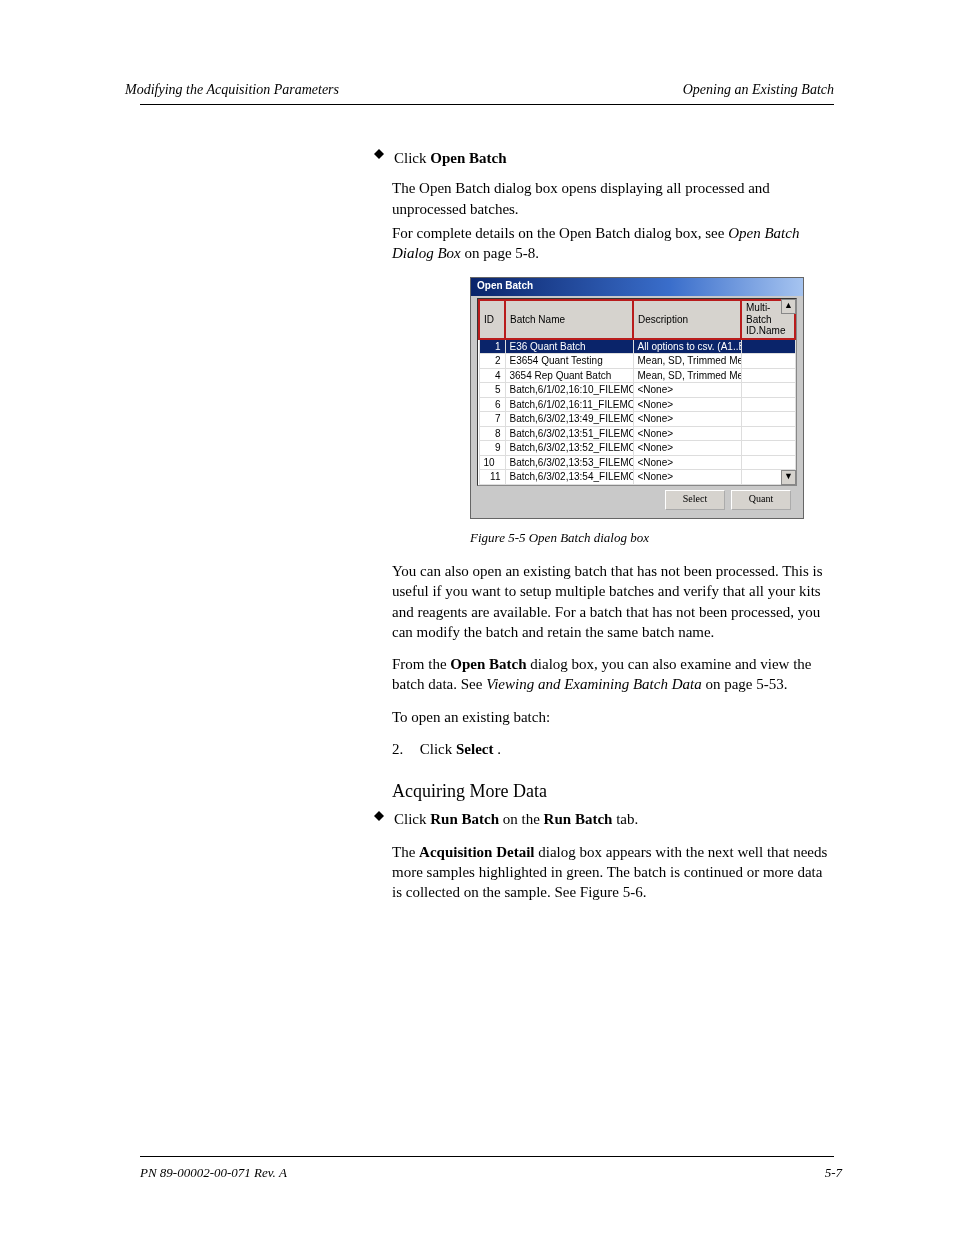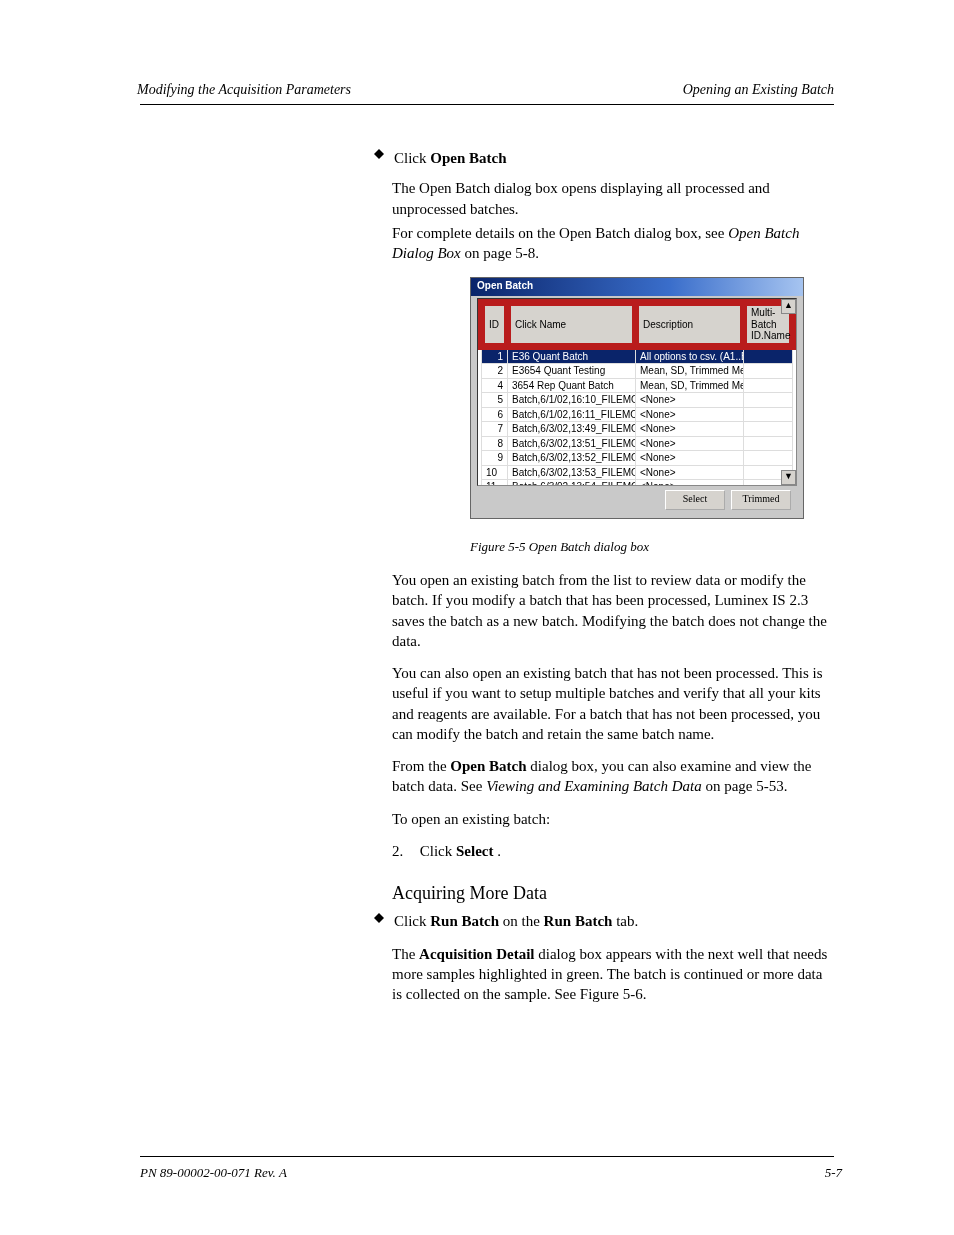--- a/index.html
+++ b/index.html
@@ -1,20 +1,20 @@
 <!DOCTYPE html>
 <html><head>
 <meta charset="utf-8">
 <style>
   html,body{margin:0;padding:0;background:#fff;color:#000;
     font-family:"Times New Roman",Times,serif;}
   .page{width:954px;height:1235px;margin:0 auto;position:relative;
     box-sizing:border-box;}
 
-  .running-head{position:absolute;top:82px;left:137px;right:120px;
+  .running-head{position:absolute;top:82px;left:125px;right:120px;
     font:italic 14px/1.2 "Times New Roman",serif;}
   .running-head .left{float:left}
   .running-head .right{float:right}
   .rule-top{position:absolute;top:104px;left:140px;right:120px;
     border-top:1px solid #000}
 
   .content{position:absolute;top:148px;left:392px;right:122px;
     font:15px/1.35 "Times New Roman",serif;}
 
   .diamond{display:inline-block;width:0;height:0;
@@ -34,35 +34,35 @@
   .dlg-wrap{margin:14px 0 6px;width:332px;height:240px;
     font:10px/1.1 Tahoma,Arial,sans-serif;color:#000;
     background:#c9c9c9;border:1px solid #666;position:relative;}
   .dlg-title{height:16px;
     background:linear-gradient(90deg,#0a246a 0%,#3a6ecb 60%,#a6c4f0 100%);
     color:#fff;font-weight:700;padding:2px 6px 0;font-size:10px}
   .tbl{position:absolute;top:20px;left:6px;right:6px;height:186px;
     border:1px inset #888;background:#fff;overflow:hidden}
   table.data{border-collapse:collapse;width:100%;table-layout:fixed;
     font:10px/1.15 Tahoma,Arial,sans-serif;}
-  table.data th{background:#d6d3ce;border:7px solid #b91c1c;
+  table.data th{background:#d6d3ce;border:2px solid #b91c1c;
     font-weight:400;text-align:left;padding:1px 4px;height:12px}
   table.data td{border:1px solid #ddd;padding:1px 4px;height:11px;
     white-space:nowrap;overflow:hidden;text-overflow:clip}
   table.data tr.sel td{background:#0a246a;color:#fff}
   col.c-id{width:26px}col.c-name{width:128px}col.c-desc{width:108px}col.c-mb{}
   .scroll-up,.scroll-dn{position:absolute;right:7px;width:13px;height:13px;
     background:#d6d3ce;border:1px solid #888;font:9px/11px Arial;text-align:center}
   .scroll-up{top:21px}.scroll-dn{top:192px}
   .dlg-btn{position:absolute;bottom:8px;width:58px;height:18px;
     background:#d6d3ce;border:1px outset #fff;
     font:10px/16px Tahoma;text-align:center}
   .dlg-btn.select{right:78px}.dlg-btn.cancel{right:12px}
 
-  .figcap{font:italic 13px/1.3 "Times New Roman";margin:20px 0 14px}
+  .figcap{font:italic 13px/1.3 "Times New Roman";margin:11px 0 14px}
 
   .rule-bot{position:absolute;bottom:78px;left:140px;right:120px;
     border-top:1px solid #000}
   .footer{position:absolute;bottom:54px;left:140px;right:112px;
     font:italic 13px/1.2 "Times New Roman",serif;}
   .footer .l{float:left}.footer .r{float:right}
 </style>
 </head>
 <body>
 
@@ -94,21 +94,21 @@
         <table class="data">
           <colgroup>
               <col class="c-id">
               <col class="c-name">
               <col class="c-desc">
               <col class="c-mb">
             </colgroup>
           <thead>
               <tr>
             <th>ID</th>
-            <th>Click Name</th>
+            <th>Batch Name</th>
             <th>Description</th>
             <th>Multi-Batch ID.Name</th>
           </tr>
             </thead>
           <tbody id="batch-rows">
               <tr class="sel">
                 <td style="text-align: right;">1</td>
                 <td>E36 Quant Batch</td>
                 <td>All options to csv. (A1..B1)</td>
                 <td></td>
@@ -155,43 +155,42 @@
                 <td>&lt;None&gt;</td>
                 <td></td>
               </tr>
               <tr>
                 <td style="text-align: left;">10</td>
                 <td>Batch,6/3/02,13:53_FILEMODE</td>
                 <td>&lt;None&gt;</td>
                 <td></td>
               </tr>
               <tr>
-                <td style="">11</td>
+                <td style="text-align: right;">11</td>
                 <td>Batch,6/3/02,13:54_FILEMODE</td>
                 <td>&lt;None&gt;</td>
                 <td></td>
               </tr>
               <tr>
                 <td style="text-align: right;">12</td>
                 <td>Batch,6/3/02,14:13_FILEMODE</td>
                 <td>&lt;None&gt;</td>
                 <td></td>
               </tr>
             </tbody>
         </table>
       </div>
       <div class="scroll-up">▲</div>
       <div class="scroll-dn">▼</div>
       <div class="dlg-btn select">Select</div>
-      <div class="dlg-btn cancel">Trimmed</div>
+      <div class="dlg-btn cancel">Quant</div>
     </div>
 
     <div class="figcap" style="margin-left:78px">Figure 5-5 Open Batch dialog box</div>
 
-    <div class="para">You open an existing batch from the list to review data or modify the batch. If you modify a batch that has been processed, Luminex IS 2.3 saves the batch as a new batch. Modifying the batch does not change the data.</div>
     <div class="para">You can also open an existing batch that has not been processed. This is useful if you want to setup multiple batches and verify that all your kits and reagents are available. For a batch that has not been processed, you can modify the batch and retain the same batch name.</div>
     <div class="para">
       <span>From the </span>
       <b>Open Batch</b>
       <span> dialog box, you can also examine and view the batch data. See </span>
       <i>Viewing and Examining Batch Data</i>
       <span> on page 5-53.</span>
     </div>
     <div class="para">To open an existing batch:</div>
 

